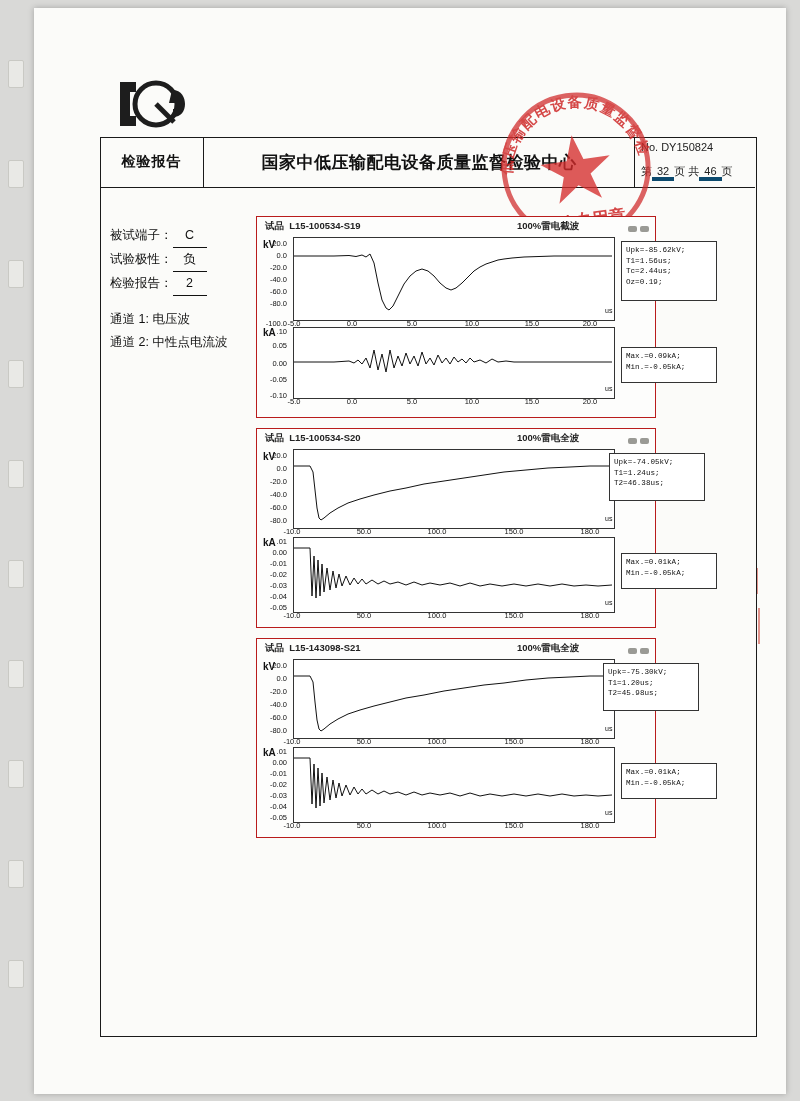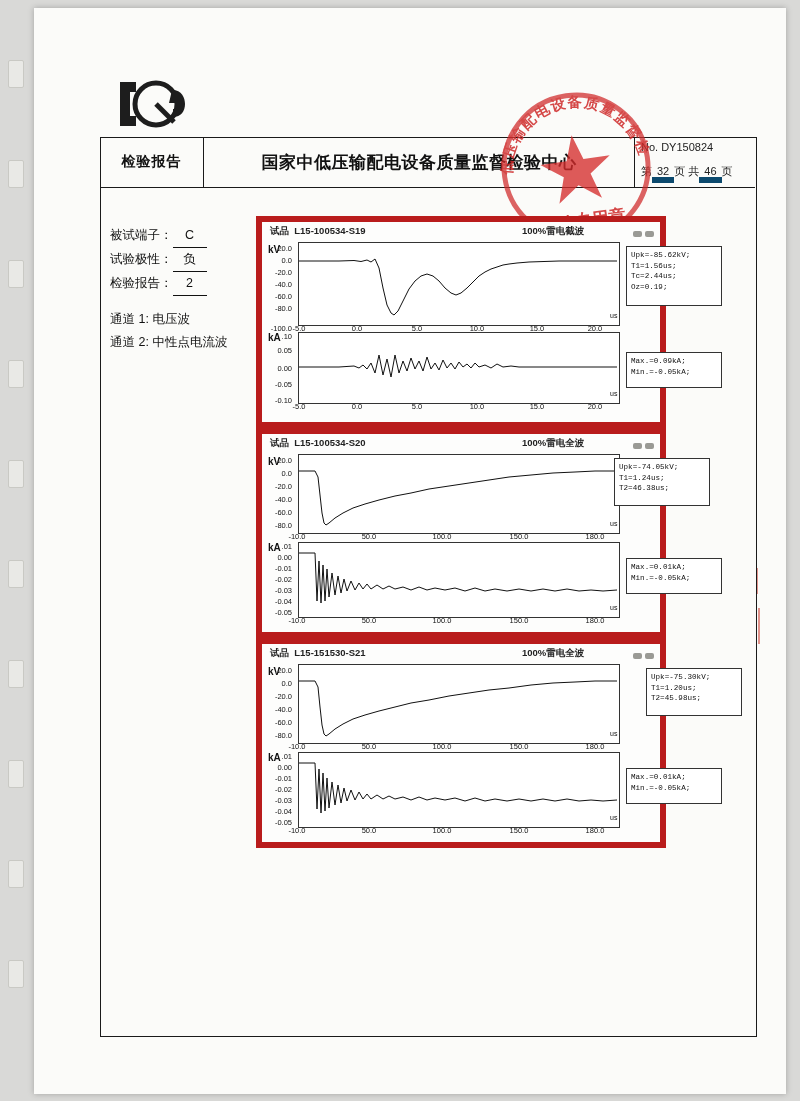--- a/index.html
+++ b/index.html
@@ -46,39 +46,39 @@
   #hb-cell3{
     position:absolute;left:535px;top:0;width:120px;height:50px;
   }
   #hb-no{
     position:absolute;left:6px;top:4px;font-size:11px;color:#222;
   }
   #hb-page{
     position:absolute;left:6px;top:27px;font-size:11px;color:#222;
     white-space:nowrap;
   }
-  #hb-page u{ text-decoration:none;border-bottom:6px solid #0c4a6e;padding:0 5px;}
+  #hb-page u{ text-decoration:none;border-bottom:4px solid #0c4a6e;padding:0 5px;}
   
   #logo{
     position:absolute;left:82px;top:68px;width:76px;height:56px;
   }
   
   #info{
     position:absolute;left:76px;top:216px;width:150px;
     font-size:12.5px;color:#111;line-height:23px;
   }
   .info-line{white-space:nowrap;}
   .info-val{
     display:inline-block;min-width:34px;text-align:center;
     border-bottom:1px solid #111;
   }
   
   .panel{
     position:absolute;left:222px;width:398px;
-    border:6px solid #b91c1c;background:#fdfdfc;
+    border:1px solid #b91c1c;background:#fdfdfc;
   }
   #panel1{top:208px;height:200px;}
   #panel2{top:420px;height:198px;}
   #panel3{top:630px;height:198px;}
   .panel-head{
     position:relative;height:18px;
     font-size:9.5px;color:#222;font-weight:bold;
   }
   .ph-left{position:absolute;left:8px;top:3px;font-weight:bold;}
   .ph-right{position:absolute;left:260px;top:3px;font-weight:bold;}
@@ -323,21 +323,21 @@
         <div>Max.=0.01kA;</div>
         <div>Min.=-0.05kA;</div>
       </div>
     </div>
   </div>
 
   <div class="panel" id="panel3">
     <div class="panel-head">
       <span class="ph-left">
         <span>试品</span>
-        &nbsp;<span>L15-151530-S21</span>
+        &nbsp;<span>L15-143098-S21</span>
       </span>
       <span class="ph-right">100%雷电全波</span>
       <span class="ph-dots"><i></i><i></i></span>
     </div>
 
     <div class="graphrow" style="height:88px">
       <span class="unit" style="left:6px;top:4px">kV</span>
       <span class="chlabel" style="left:68px;top:3px">CH1</span>
       <span class="ytick" style="left:-4px;top:4px">20.0</span>
       <span class="ytick" style="left:-4px;top:17px">0.0</span>
@@ -352,21 +352,21 @@
         </svg>
       </div>
 
       <span class="xtick" style="left:20px;top:80px">-10.0</span>
       <span class="xtick" style="left:92px;top:80px">50.0</span>
       <span class="xtick" style="left:165px;top:80px">100.0</span>
       <span class="xtick" style="left:242px;top:80px">150.0</span>
       <span class="xtick" style="left:318px;top:80px">180.0</span>
       <span class="xunit" style="left:348px;top:68px">us</span>
 
-      <div class="readout" style="left:384px;top:6px;width:86px;height:40px">
+      <div class="readout" style="left:346px;top:6px;width:86px;height:40px">
         <div>Upk=-75.30kV;</div>
         <div>T1=1.20us;</div>
         <div>T2=45.98us;</div>
       </div>
     </div>
 
     <div class="graphrow" style="height:88px">
       <span class="unit" style="left:6px;top:2px">kA</span>
       <span class="chlabel" style="left:68px;top:1px">CH2</span>
       <span class="ytick" style="left:-4px;top:2px">.01</span>

